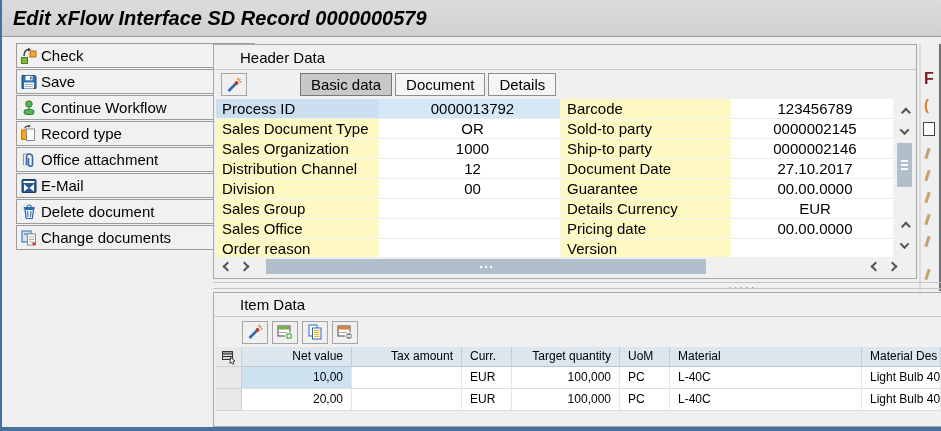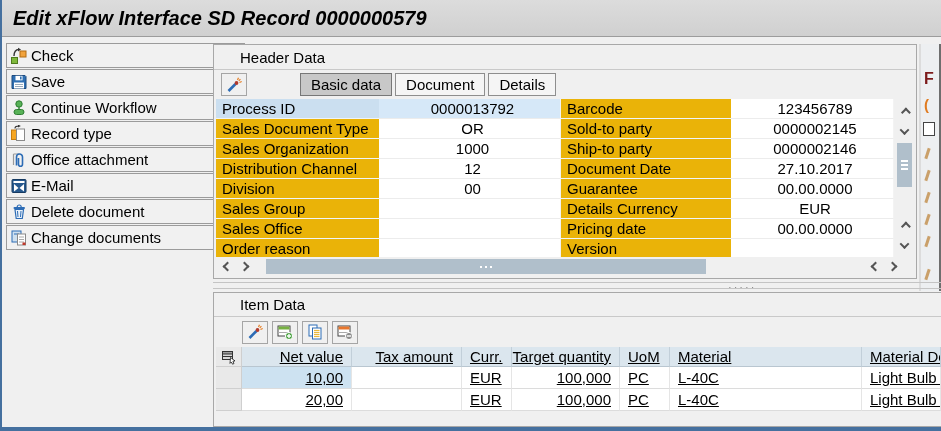--- a/index.html
+++ b/index.html
@@ -17,21 +17,21 @@
   
   #titlebar {
     position:absolute; left:0; top:0; width:941px; height:37px;
     background:linear-gradient(#dcdcdc,#d0d0d0);
     border-bottom:1px solid #9c9c9c;
     font-size:20px; font-weight:bold; font-style:italic;
     line-height:36px; padding-left:13px;
   }
 
   
-  #sidebar { position:absolute; left:6px; top:43px; width:239px; }
+  #sidebar { position:absolute; left:16px; top:43px; width:239px; }
   .side-btn {
     height:25px; margin-bottom:1px; border:1px solid #9b9b9b;
     background:#f1f1f1; display:flex; align-items:center; gap:3px;
     padding:0 3px; font-size:15px; cursor:default; white-space:nowrap;
   }
   .side-btn svg { flex:0 0 auto; }
 
   
   .panel { position:absolute; background:#f0f0f0; border:1px solid #a8a8a8; overflow:hidden; }
   #header-panel { left:213px; top:44px; width:704px; height:235px; }
@@ -47,21 +47,21 @@
     height:23px; line-height:21px; padding:0 10px; font-size:15px;
     border:1px solid #8e8e8e; background:#f5f5f5; cursor:default;
   }
   .tab.active { background:#c8c8c8; border-color:#777;margin-left:45px; }
 
   
   .form-wrap { display:flex; height:158px; overflow:hidden; margin-left:2px; }
   .form-grid { width:678px; background:#fff; }
   .frow { display:grid; grid-template-columns:163px 182px 170px 163px; height:20px; }
   .flabel {
-    background:#eab308; font-size:15px; line-height:19px; padding-left:6px;
+    background:#fef9c3; font-size:15px; line-height:19px; padding-left:6px;
     border-bottom:1px solid #eef4f9; white-space:nowrap; overflow:hidden;
   }
   .fvalue {
     background:#fff; font-size:15px; line-height:19px; padding-left:6px;
     border-bottom:1px solid #ececec; border-right:1px solid #f3f3f3;
     white-space:nowrap; overflow:hidden;text-align:center;
   }
   .hl-l { background:#cbdff0; }
   .hl-v { background:#d6e8f8; }
 
@@ -85,21 +85,21 @@
   
   #splitter { position:absolute; left:213px; top:280px; width:728px; height:11px; }
   #splitter::before, #splitter::after { content:""; position:absolute; left:0; right:0; height:1px; background:#c4c4c4; }
   #splitter::before { top:2px; }
   #splitter::after  { bottom:2px; }
   .grip-dots { position:absolute; left:515px; top:1px; font-size:11px; letter-spacing:2px; color:#8a8a8a; }
 
   
   .itable { margin-left:2px; }
   .trow { display:grid; grid-template-columns:26px 110px 110px 50px 108px 50px 192px 1fr; }
-  .th, .td { font-size:15px; white-space:nowrap; overflow:hidden;text-decoration:underline; }
+  .th, .td { font-size:12px; white-space:nowrap; overflow:hidden; }
   .th { height:20px; line-height:19px; background:#dbe6ee; border-right:1px solid #c2cfd9; border-bottom:1px solid #b9c6d0; }
   .td { height:22px; line-height:21px; background:#fff; border-right:1px solid #e5e5e5; border-bottom:1px solid #dcdcdc; }
   .sel { background:#e9e9e9; border-right:1px solid #cfcfcf; border-bottom:1px solid #cfcfcf; display:flex; align-items:center; justify-content:center; }
   .num { text-align:right; padding-right:8px; }
   .txt { text-align:left; padding-left:8px; }
   .td.focus { background:#cde2f1; }
 
   
   #right-strip { position:absolute; left:919px; top:44px; width:22px; height:247px; background:#edeff1; border-left:2px solid #dcdcdc; overflow:hidden; }
   #right-strip .dark { position:absolute; right:0; top:0; width:2px; height:100%; background:#6e6e6e; }

